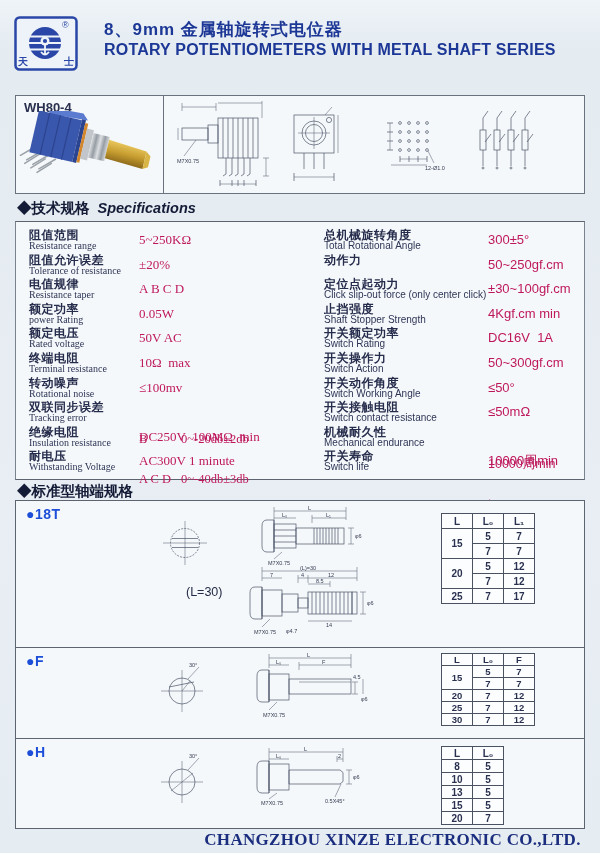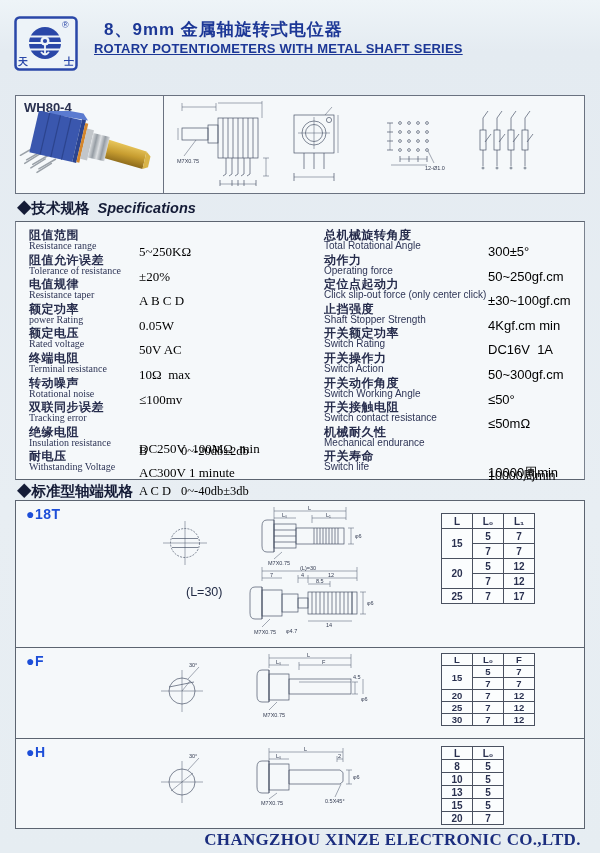--- a/index.html
+++ b/index.html
@@ -4,21 +4,21 @@
 <style>
   html,body{margin:0;padding:0;}
   body{width:600px;height:853px;font-family:"Liberation Sans",sans-serif;}
   .page{position:relative;width:600px;height:853px;overflow:hidden;
         background:linear-gradient(180deg,#eef4f8 0%,#e4ebf1 6%,#e8eef3 60%,#e6edf2 100%);}
   svg{font-family:"Liberation Sans",sans-serif;}
 
   
   .logo{position:absolute;left:14px;top:16px;width:64px;height:55px;}
   .title-cn{position:absolute;left:104px;top:18px;font-size:17px;font-weight:bold;color:#1c3796;letter-spacing:1px;}
-  .title-en{position:absolute;left:94px;top:41px;font-size:13px;font-weight:bold;color:#1c3796;letter-spacing:.2px;text-decoration:underline;}
+  .title-en{position:absolute;left:104px;top:41px;font-size:16px;font-weight:bold;color:#1c3796;letter-spacing:.2px;}
 
   
   .product-box{position:absolute;left:15px;top:95px;width:568px;height:97px;border:1px solid #6a7280;background:#f5f8fa;}
   .product-left{position:absolute;left:0;top:0;width:147px;height:97px;border-right:1px solid #6a7280;}
   .model{position:absolute;left:8px;top:4px;font-size:13px;font-weight:bold;color:#2a3150;}
   .photo{position:absolute;left:2px;top:15px;width:143px;height:80px;}
   .dwg-side{position:absolute;left:160px;top:4px;width:122px;height:88px;}
   .dwg-front{position:absolute;left:272px;top:7px;width:52px;height:82px;}
   .dwg-pcb{position:absolute;left:362px;top:17px;width:75px;height:60px;}
   .dwg-schem{position:absolute;left:458px;top:10px;width:60px;height:80px;}
@@ -31,21 +31,21 @@
 
   
   .specs-box{position:absolute;left:15px;top:221px;width:568px;height:257px;
              border:1px solid #7a828e;border-top-color:#5c6470;border-bottom-color:#5c6470;background:#f5f8fa;}
   .spec-col{position:absolute;top:7px;}
   .spec-col-left{left:13px;width:275px;font-family:Liberation Serif, serif;}
   .spec-col-right{left:308px;width:258px;}
   .spec-row{position:relative;height:24.6px;}
   .spec-label .cn{font-size:12px;font-weight:bold;color:#262c4c;line-height:12px;white-space:nowrap;letter-spacing:.5px;}
   .spec-label .en{font-size:10px;color:#2e3556;line-height:10px;white-space:nowrap;}
-  .spec-value{position:absolute;top:16px;font-size:13px;color:#000000;white-space:pre;line-height:14px;}
+  .spec-value{position:absolute;top:4px;font-size:13px;color:#be185d;white-space:pre;line-height:14px;}
   .spec-col-left .spec-value{left:110px;}
   .spec-col-right .spec-value{left:164px;}
   .spec-value.two div{font-size:12.5px;line-height:12px;}
   .tk{display:inline-block;width:42px;}
 
   
   .shaft-box{position:absolute;left:15px;top:500px;width:568px;height:327px;border:1px solid #5c6470;background:#f5f8fa;}
   .shaft-row{position:absolute;left:0;width:568px;}
   #row18t{top:0;height:146px;border-bottom:1px solid #5c6470;}
   #rowF{top:147px;height:90px;border-bottom:1px solid #5c6470;}
@@ -369,21 +369,20 @@
       <div class="spec-row">
           <div class="spec-label">
             <div class="cn">总机械旋转角度</div>
             <div class="en">Total Rotational Angle</div>
           </div>
           <div class="spec-value">300±5°</div>
         </div>
       <div class="spec-row">
           <div class="spec-label">
             <div class="cn">动作力</div>
-            <div class="en">Operating force</div>
           </div>
           <div class="spec-value">50~250gf.cm</div>
         </div>
       <div class="spec-row">
           <div class="spec-label">
             <div class="cn">定位点起动力</div>
             <div class="en">Click slip-out force (only center click)</div>
           </div>
           <div class="spec-value">±30~100gf.cm</div>
         </div>

